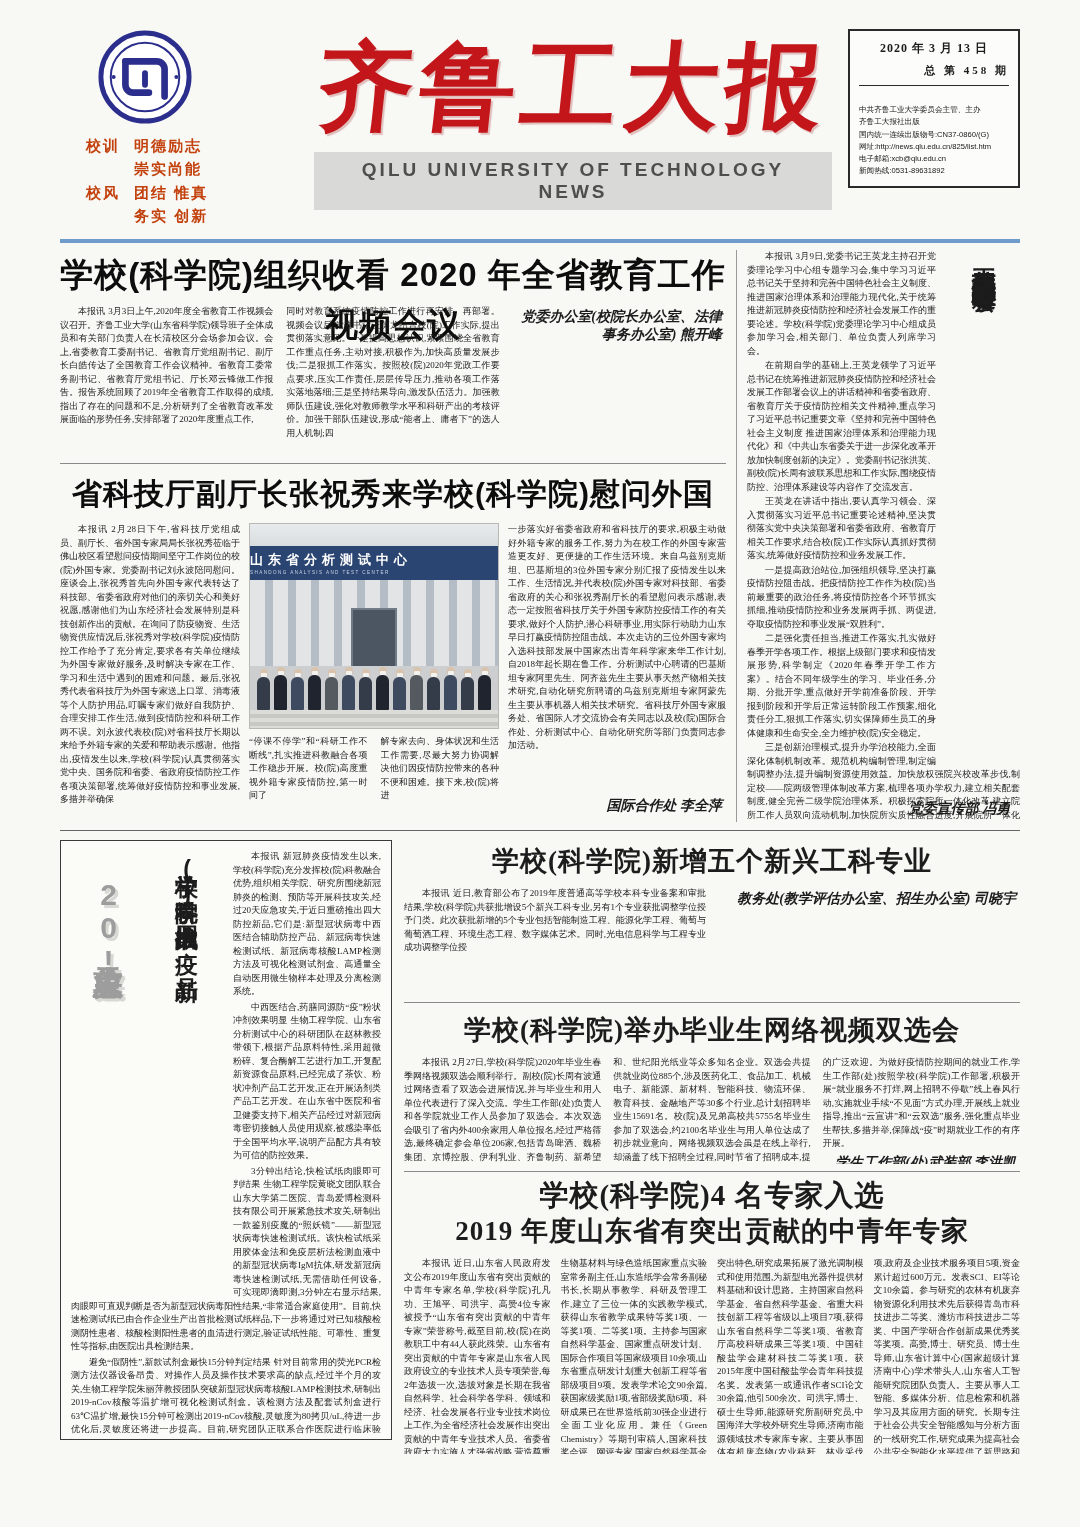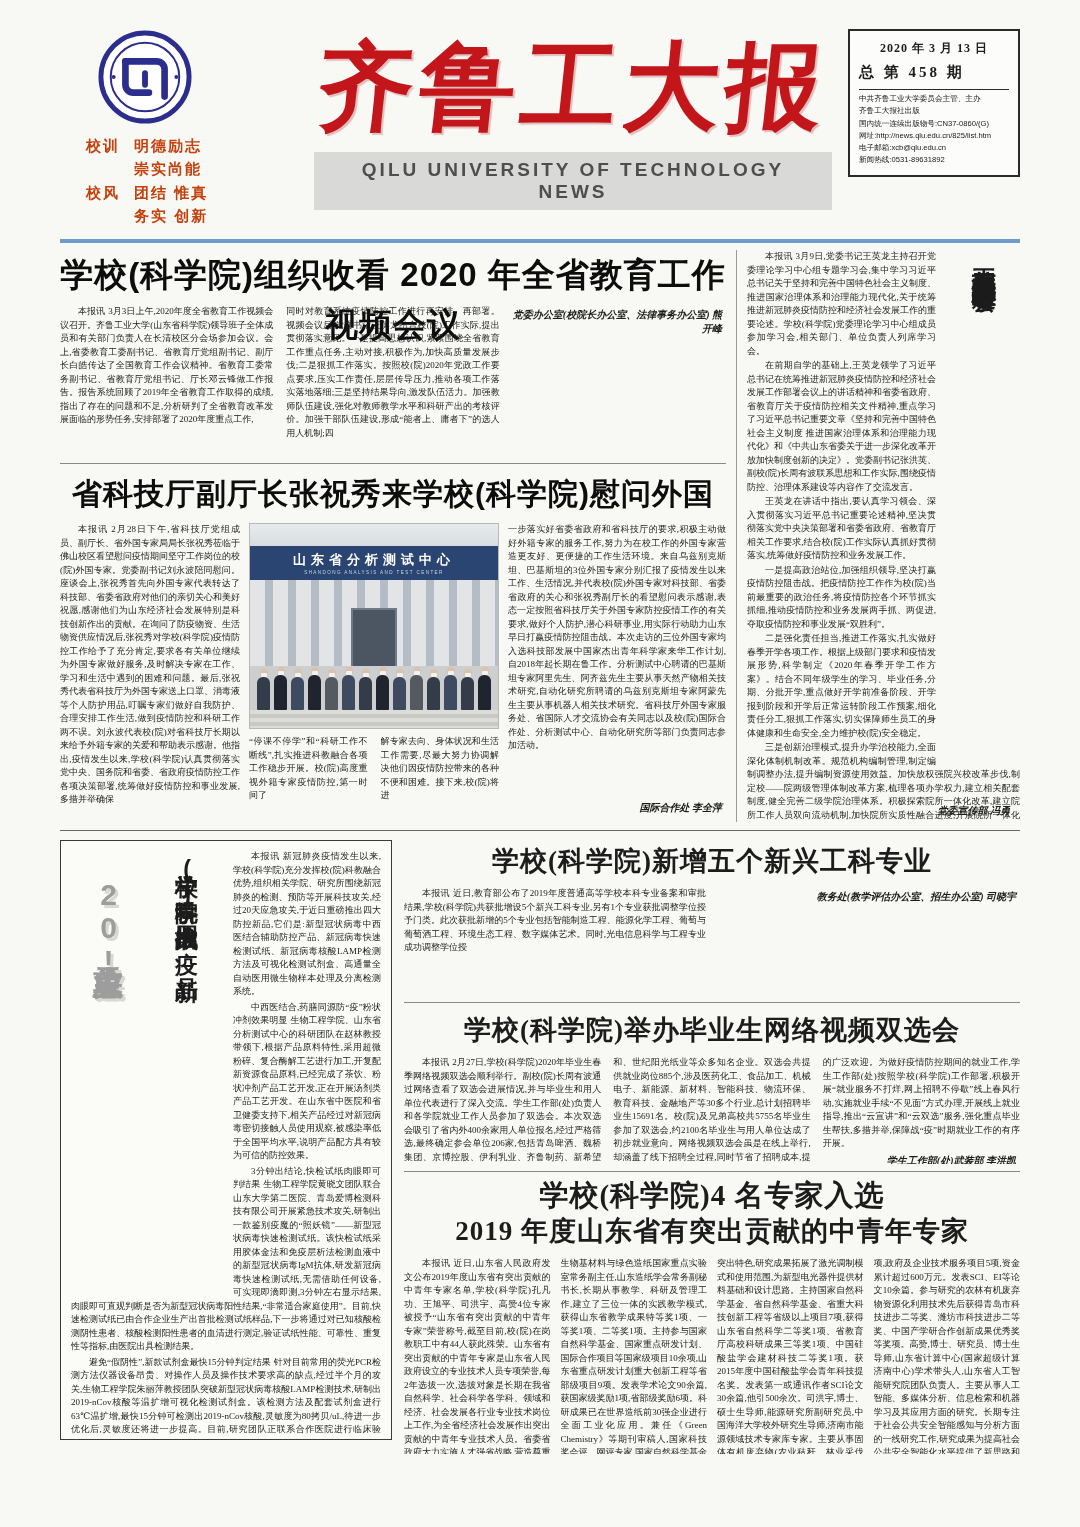--- a/index.html
+++ b/index.html
@@ -12,30 +12,30 @@
   .brand { width:238px; padding-left:26px; }
   .logo { width:94px; height:94px; margin:4px 0 10px 12px; }
   .motto { font-family:"Liberation Sans","DejaVu Sans",sans-serif; font-size:15px; font-weight:bold; line-height:1.55; letter-spacing:2px; color:#c2410c; }
   .motto .row { display:flex; gap:12px; }
   .motto .lbl { width:36px; }
   .mast { flex:1; text-align:center; padding-top:8px; }
   .paper-title { font-size:96px; line-height:1.12; font-weight:bold; color:#c3161a; letter-spacing:6px; transform:skewX(-6deg); text-shadow:2px 2px 1px rgba(150,20,20,.25); white-space:nowrap; }
   .paper-subtitle { display:inline-block; margin-top:10px; background:#d9d9d7; color:#4e4e4e; font-family:"Liberation Sans","DejaVu Sans",sans-serif; font-weight:bold; font-size:19px; letter-spacing:3px; padding:7px 28px; }
   .infobox { width:172px; border:2px solid #2a2a2a; background:#fcfcfa; padding:9px 9px 8px 9px; align-self:flex-start; margin-top:3px; }
   .infobox .date { text-align:center; font-size:12px; font-weight:bold; letter-spacing:1px; }
-  .infobox .issue { text-align:left; font-size:15px; font-weight:bold; letter-spacing:3px; margin-top:6px; padding-bottom:7px; border-bottom:1.5px solid #2a2a2a; }
-  .infobox .lines { margin-top:3px; font-size:7.6px; line-height:1.62; font-family:"Liberation Sans","DejaVu Sans",sans-serif; color:#161616; }
+  .infobox .issue { text-align:right; font-size:11px; font-weight:bold; letter-spacing:3px; margin-top:6px; padding-bottom:7px; border-bottom:1.5px solid #2a2a2a; }
+  .infobox .lines { margin-top:18px; font-size:7.6px; line-height:1.62; font-family:"Liberation Sans","DejaVu Sans",sans-serif; color:#161616; }
   .infobox .lines div { white-space:normal; }
   .bluerule { height:4px; background:#6f9ccc; margin-top:5px; }
 
   
   .b { font-size:9px; line-height:1.5; text-align:justify; }
   .ind { text-indent:2em; }
   .lead { font-weight:normal; margin-right:3px; }
-  .sig { text-align:right; font-size:10px; font-weight:bold; font-style:italic; padding:3px 4px 0 0; }
+  .sig { text-align:right; font-size:14px; font-weight:bold; font-style:italic; padding:3px 4px 0 0; }
   .hl { font-family:"Liberation Sans","DejaVu Sans",sans-serif; font-weight:900; text-align:center; color:#0d0d0d; }
 
   
   .toprow { display:flex; margin-top:7px; height:572px; }
   .topleft { width:676px; padding-right:10px; }
   .topright { flex:1; border-left:1px solid #9a9a9a; padding-left:10px; position:relative; overflow:hidden; }
 
   .a1-headline { font-size:33px; letter-spacing:1px; height:50px; line-height:50px; }
   .a1-body { display:flex; gap:13px; height:150px; overflow:hidden; margin-top:5px; }
   .a1-body .col { flex:1; overflow:hidden; }
@@ -43,21 +43,21 @@
   .a2-headline { font-size:30px; letter-spacing:1px; height:46px; line-height:46px; }
   .a2-body { display:flex; gap:9px; height:292px; overflow:hidden; margin-top:6px; }
   .a2-left { width:180px; overflow:hidden; }
   .a2-mid { width:250px; }
   .a2-right { flex:1; display:flex; flex-direction:column; overflow:hidden; }
   .a2-right .txt { flex:1; overflow:hidden; }
 
   
   .photo { width:250px; height:206px; border:1px solid #b8b8b4; overflow:hidden; background:#dfe2e4; }
   .ph-sky { height:22px; background:linear-gradient(#e8ebed,#d8dde0); }
-  .ph-sign { height:34px; background:#2a4571; color:#fff; display:flex; flex-direction:column; align-items:center; justify-content:center; }
+  .ph-sign { height:34px; background:#2a4571; color:#fff; display:flex; flex-direction:column; align-items:flex-start; justify-content:center; }
   .ph-sign .cn { font-size:13px; font-weight:bold; letter-spacing:5px; white-space:nowrap; }
   .ph-sign .en { font-size:4.6px; letter-spacing:1.4px; color:#c9d4e4; font-family:"Liberation Sans","DejaVu Sans",sans-serif; margin-top:1px; }
   .ph-facade { height:86px; position:relative; background:repeating-linear-gradient(90deg,#e2e4e6 0 15px,#b4bcc6 15px 23px); }
   .ph-door { position:absolute; left:50%; transform:translateX(-50%); bottom:0; width:46px; height:58px; background:#4c5663; border:2px solid #717b88; border-bottom:none; }
   .ph-people { height:44px; background:#ccced0; display:flex; align-items:flex-end; justify-content:center; gap:4px; }
   .person { width:13px; height:33px; border-radius:6px 6px 1px 1px; background:#343b49; position:relative; }
   .person:nth-child(2n) { background:#20242e; height:35px; }
   .person:nth-child(3n) { background:#3e4a60; }
   .person:nth-child(5n) { background:#555a60; }
   .person::before { content:""; position:absolute; top:-8px; left:2.5px; width:8px; height:8px; border-radius:50%; background:#d9c3ac; }

